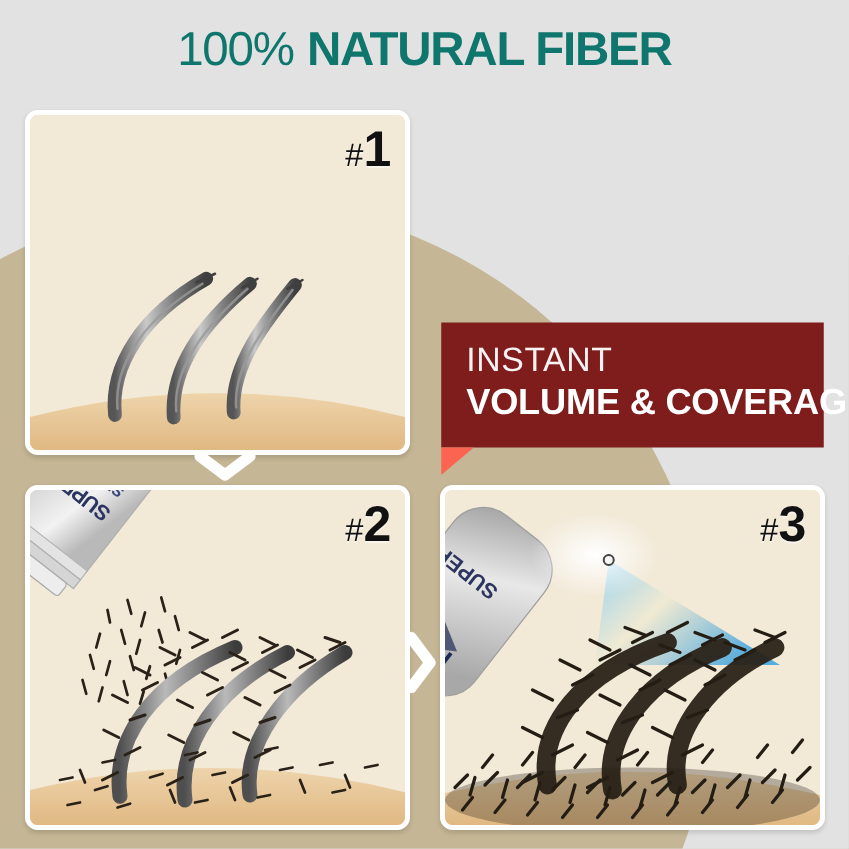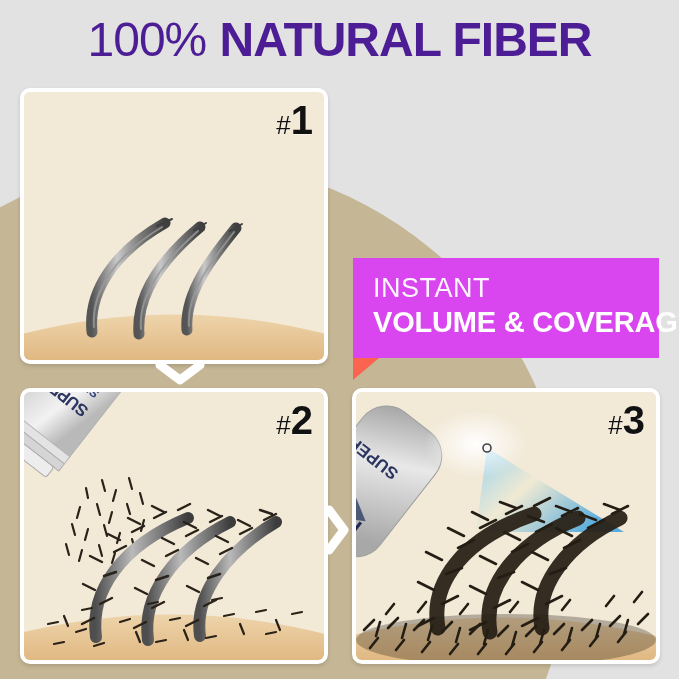--- a/index.html
+++ b/index.html
@@ -20,23 +20,23 @@
     background:#c5b795;
   }
 
   
   .header{
     position:absolute;left:0;top:18px;width:679px;
     text-align:center;
     z-index:40;
   }
   .header .ttl{
-    font-size:48px;
+    font-size:38px;
     line-height:44px;
-    color:#4c1d95;
+    color:#0f766e;
     letter-spacing:0px;
     white-space:nowrap;
   }
   .header .light{font-weight:400;letter-spacing:-1px;}
   .header .bold{font-weight:700;letter-spacing:-1px;}
 
   
   .panel{
     position:absolute;
     background:#f2e9d7;
@@ -59,21 +59,21 @@
   }
   .panel-num .hash{font-size:26px;font-weight:400;}
   .panel-num .dig{font-size:40px;font-weight:700;letter-spacing:-1px;}
 
   .scene{position:absolute;inset:0;}
 
   
   .banner{
     position:absolute;
     left:353px;top:258px;width:306px;height:100px;
-    background:#d946ef;
+    background:#7f1d1d;
     z-index:35;
     box-sizing:border-box;
     padding:14px 0 0 20px;
   }
   .banner-tail{
     position:absolute;left:353px;top:358px;
     width:0;height:0;
     border-left:26px solid #fa6450;
     border-bottom:22px solid transparent;
     z-index:35;

